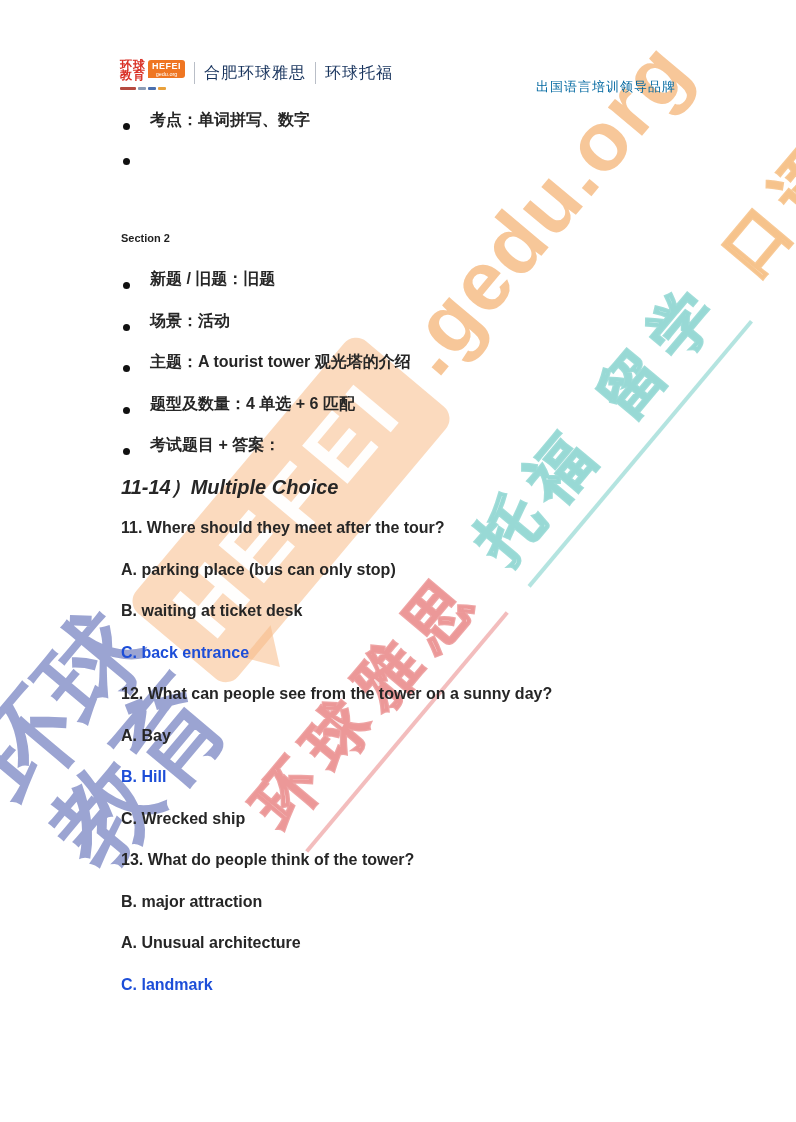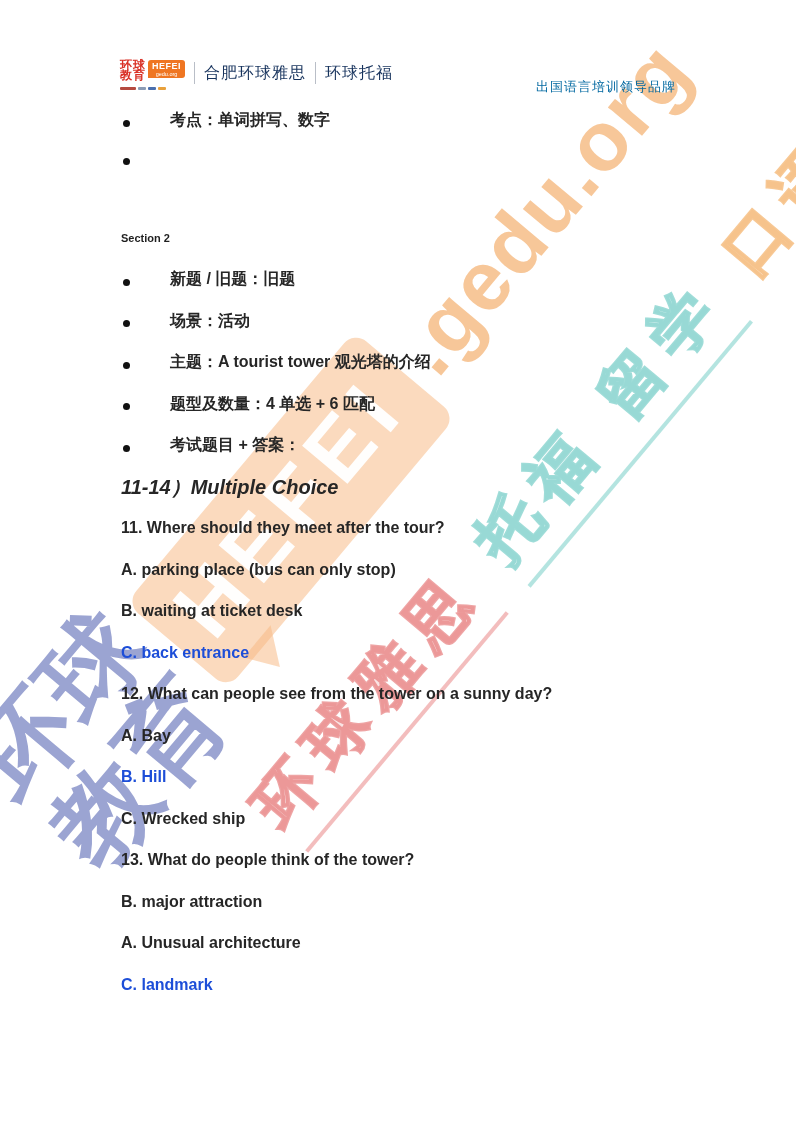--- a/index.html
+++ b/index.html
@@ -100,21 +100,21 @@
   }
   .header-tagline {
     position:absolute; right:0; top:20px;
     font-size:13px; color:#0369a1; letter-spacing:1px; white-space:nowrap;
   }
 
   
   .content { position:absolute; left:121px; top:110px; right:60px; }
   .line { margin:0 0 21.5px 0; font-size:16px; line-height:20px; font-weight:bold; }
   .spacer { height:41.5px; }
-  .bullet { display:flex; align-items:center;gap:20px; }
+  .bullet { display:flex; align-items:flex-end; }
   .dot {
     flex:0 0 auto; width:7px; height:7px; border-radius:50%;
     background:#111111; margin:6px 20px 0 2px;
   }
   .heading { font-size:11px; color:#1f1f1f; }
   .italic-heading { font-style:italic; font-size:20px; }
   .underline { text-decoration:underline; text-underline-offset:3px; }
   .answer-red { color:#1d4ed8; }
 </style>
 </head>

